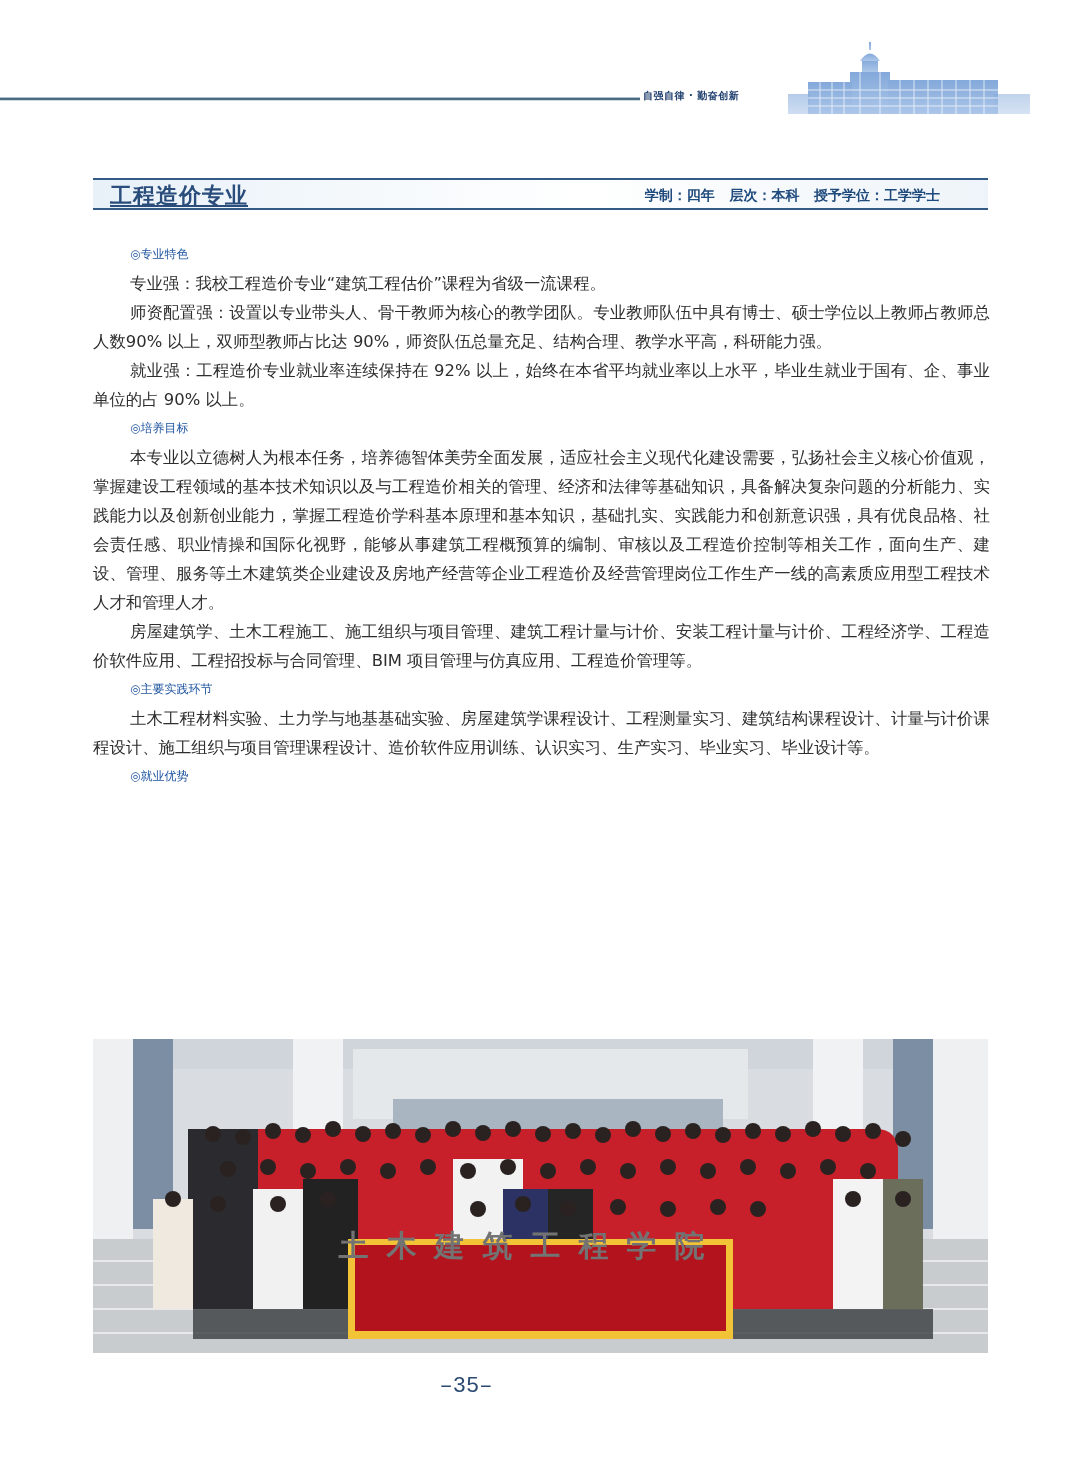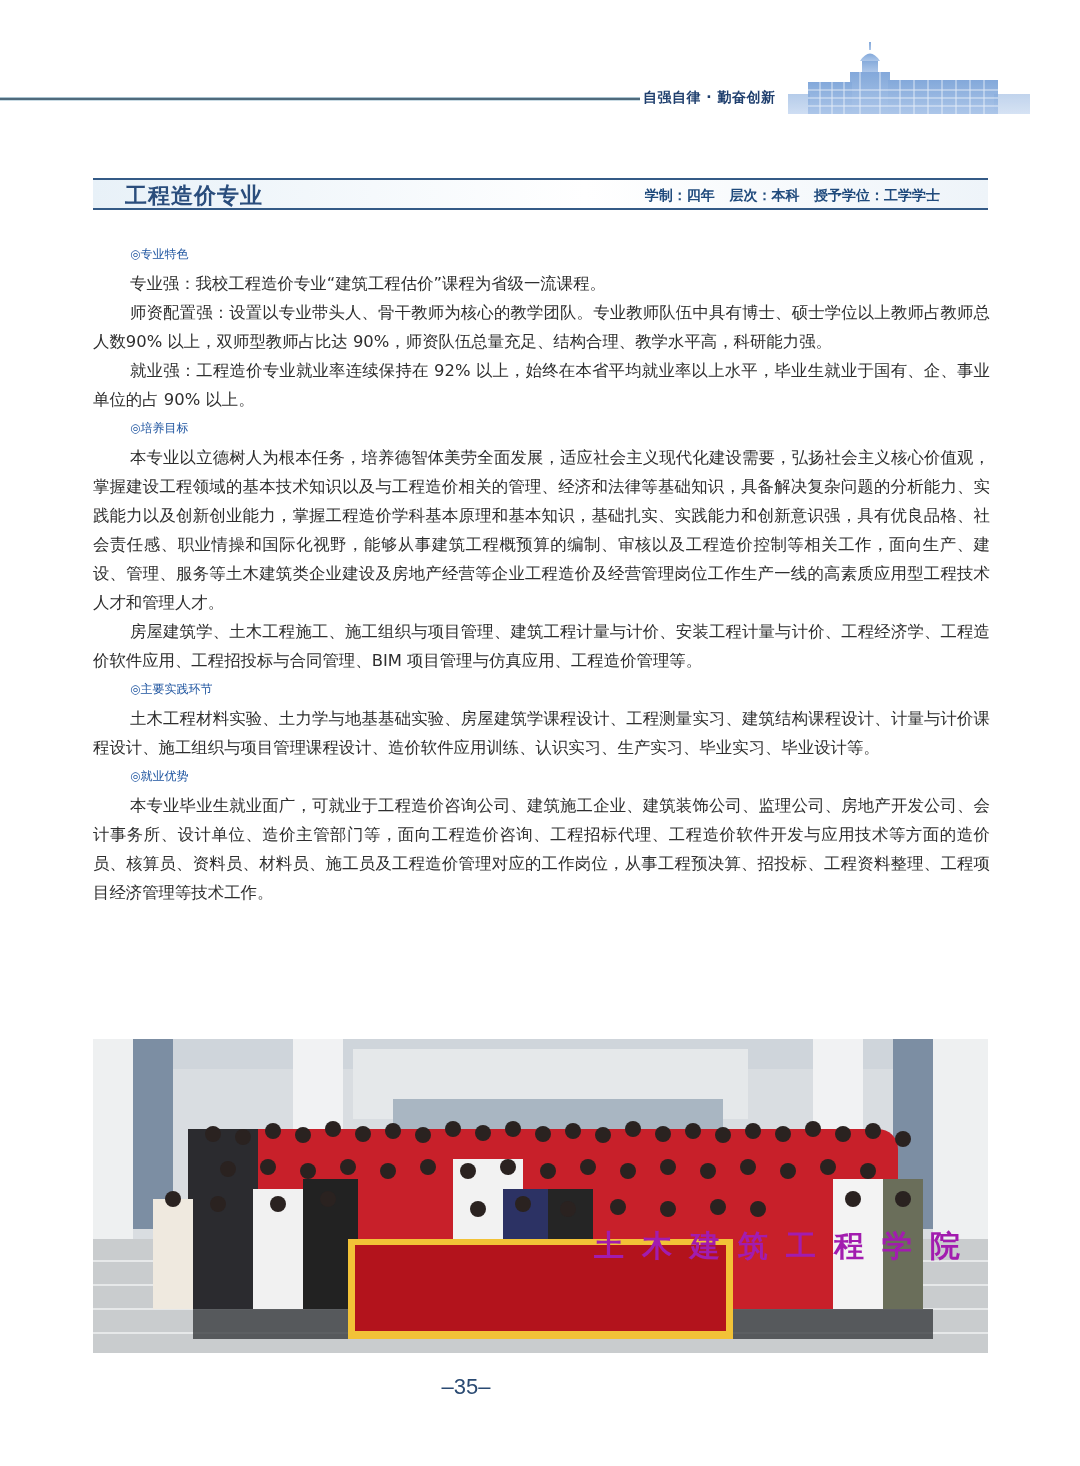--- a/index.html
+++ b/index.html
@@ -5,37 +5,38 @@
     * { box-sizing: border-box; margin: 0; padding: 0; }
     html, body { width: 1080px; height: 1466px; background: #ffffff; overflow: hidden; }
     body { position: relative; font-family: "DejaVu Sans", "Liberation Sans", sans-serif; color: #2b2b2b; }
 
     
     .header-line {
       position: absolute; left: 0; top: 97px; width: 640px; height: 4px;
       background: linear-gradient(#a9c2cf 0 1px, #4f6a7c 1px 3px, #c9dbe4 3px 4px);
     }
     .header-motto {
-      position: absolute; left: 643px; top: 89px; font-size: 14px; color: #1f3f6e;
+      position: absolute; left: 643px; top: 89px; font-size: 10px; color: #1f3f6e;
       letter-spacing: 0.5px; white-space: nowrap; font-weight: bold;
     }
     .header-building {
       position: absolute; left: 780px; top: 38px; width: 260px; height: 80px;
     }
 
     
     .title-bar {
       position: absolute; left: 93px; top: 178px; width: 895px; height: 32px;
       border-top: 2px solid #345a86; border-bottom: 2px solid #345a86;
       background: linear-gradient(90deg, #e8f1f8 0%, #ffffff 55%, #eef4f9 100%);
     }
     .title-bar .major-title {
-      position: absolute; left: 32px; top: 1px; font-size: 22px; line-height: 28px;
+      position: absolute; left: 17px; top: 1px; font-size: 22px; line-height: 28px;
       color: #2a4d7c; font-family: "DejaVu Serif", "Liberation Serif", serif; font-weight: bold;
       letter-spacing: 1px;
+      text-decoration: underline;
     }
     .title-bar .major-meta {
       position: absolute; right: 48px; top: 6px; font-size: 14px; line-height: 18px;
       color: #1f4a7c; font-weight: bold; white-space: nowrap;
     }
     .major-meta span { margin-right: 0; margin-top: 10px; }
 
     
     .content {
       position: absolute; left: 93px; top: 240px; width: 897px;
@@ -49,29 +50,29 @@
     }
 
     
     .photo {
       position: absolute; left: 93px; top: 1039px; width: 895px; height: 314px;
       overflow: hidden; background: #dfe3e6;
     }
     .photo svg { display: block; }
     .banner-text {
       position: absolute; left: 0; top: 0; width: 100%; height: 100%;
-      display: flex; align-items: center; justify-content: flex-end;
+      display: flex; align-items: center; justify-content: center;
       font-family: Liberation Sans, sans-serif; font-weight: bold;
-      font-size: 30px; color: #a21caf; letter-spacing: 18px;
+      font-size: 30px; color: #737373; letter-spacing: 18px;
     }
 
     
     .page-number {
       position: absolute; left: 0; width: 932px; top: 1374px; text-align: center;
-      font-size: 22px; color: #2a4a72; font-family: Liberation Sans, sans-serif;
+      font-size: 22px; color: #2a4a72; font-family: Liberation Mono, monospace;
     }
   </style>
 </head>
 <body>
 
 <div class="header-line"></div>
 <div class="header-motto">自强自律 · 勤奋创新</div>
 <div class="header-building">
   <svg width="260" height="80" viewBox="0 0 260 80">
     <defs>
@@ -130,21 +131,20 @@
 
   <div class="section-heading">◎培养目标</div>
   <p class="para">本专业以立德树人为根本任务，培养德智体美劳全面发展，适应社会主义现代化建设需要，弘扬社会主义核心价值观，掌握建设工程领域的基本技术知识以及与工程造价相关的管理、经济和法律等基础知识，具备解决复杂问题的分析能力、实践能力以及创新创业能力，掌握工程造价学科基本原理和基本知识，基础扎实、实践能力和创新意识强，具有优良品格、社会责任感、职业情操和国际化视野，能够从事建筑工程概预算的编制、审核以及工程造价控制等相关工作，面向生产、建设、管理、服务等土木建筑类企业建设及房地产经营等企业工程造价及经营管理岗位工作生产一线的高素质应用型工程技术人才和管理人才。</p>
 
   <p class="para">房屋建筑学、土木工程施工、施工组织与项目管理、建筑工程计量与计价、安装工程计量与计价、工程经济学、工程造价软件应用、工程招投标与合同管理、BIM 项目管理与仿真应用、工程造价管理等。</p>
 
   <div class="section-heading">◎主要实践环节</div>
   <p class="para">土木工程材料实验、土力学与地基基础实验、房屋建筑学课程设计、工程测量实习、建筑结构课程设计、计量与计价课程设计、施工组织与项目管理课程设计、造价软件应用训练、认识实习、生产实习、毕业实习、毕业设计等。</p>
 
   <div class="section-heading">◎就业优势</div>
-  <p class="para">本专业毕业生就业面广，可就业于工程造价咨询公司、建筑施工企业、建筑装饰公司、监理公司、房地产开发公司、会计事务所、设计单位、造价主管部门等，面向工程造价咨询、工程招标代理、工程造价软件开发与应用技术等方面的造价员、核算员、资料员、材料员、施工员及工程造价管理对应的工作岗位，从事工程预决算、招投标、工程资料整理、工程项目经济管理等技术工作。</p>
 </div>
 
 <div class="photo">
   <svg width="895" height="314" viewBox="0 0 895 314">
 
     <rect x="0" y="0" width="895" height="314" fill="#d9dde1"></rect>
     <rect x="0" y="0" width="895" height="30" fill="#cfd5db"></rect>
 
     <rect x="0" y="0" width="40" height="200" fill="#eef0f1"></rect>
     <rect x="200" y="0" width="50" height="190" fill="#f1f2f3"></rect>

